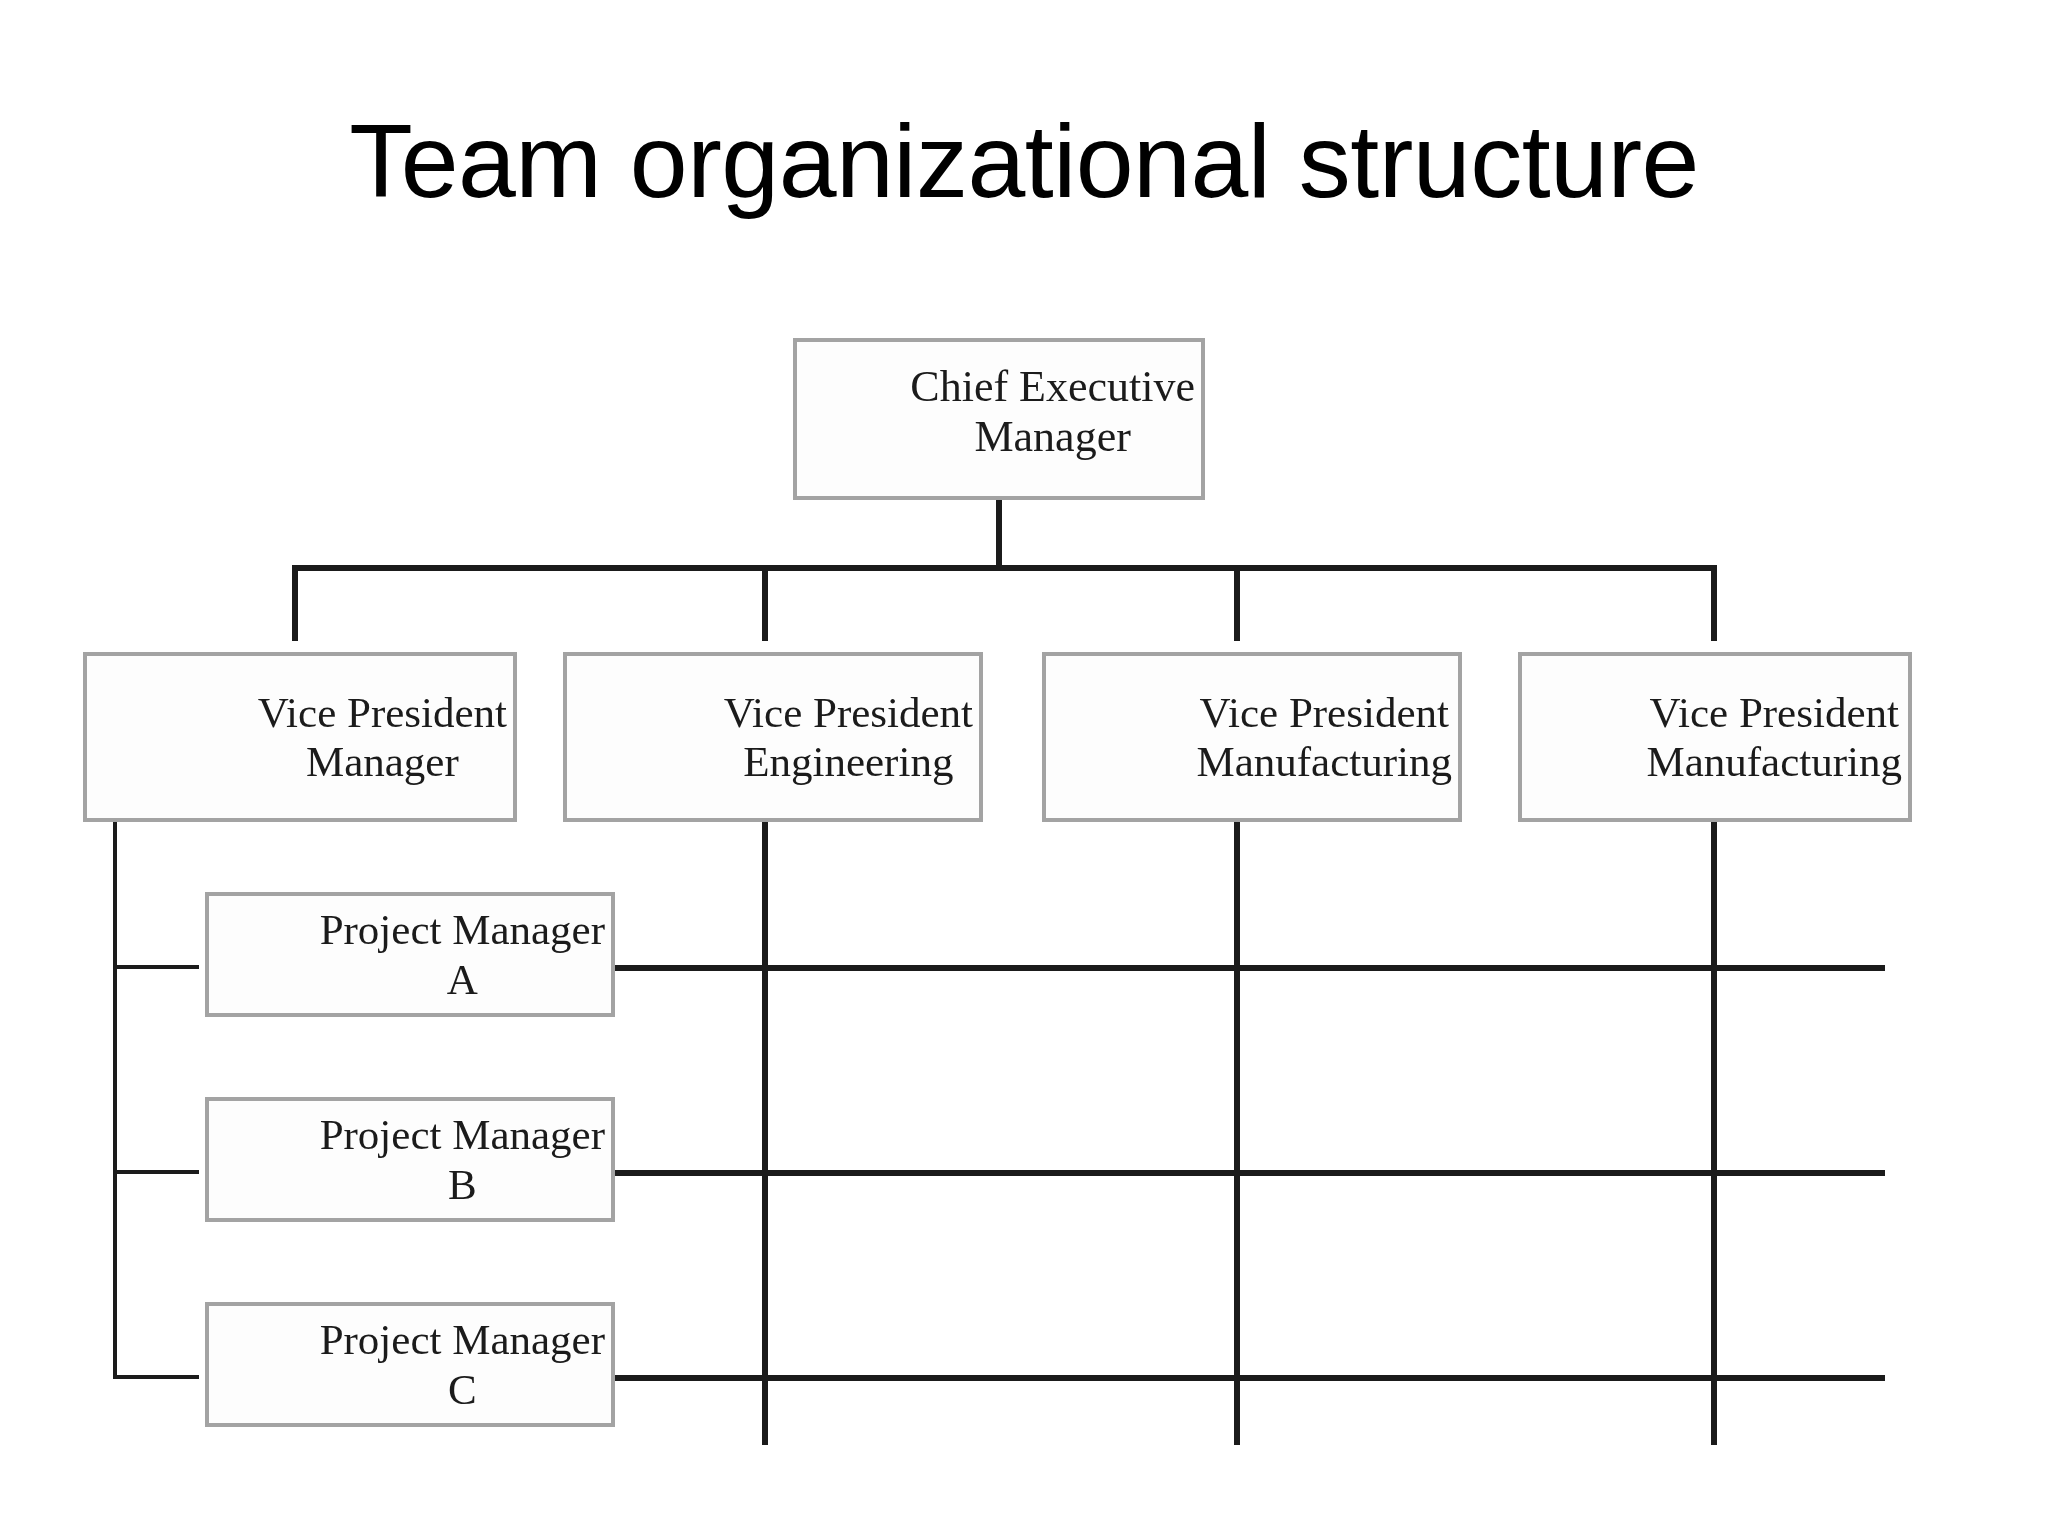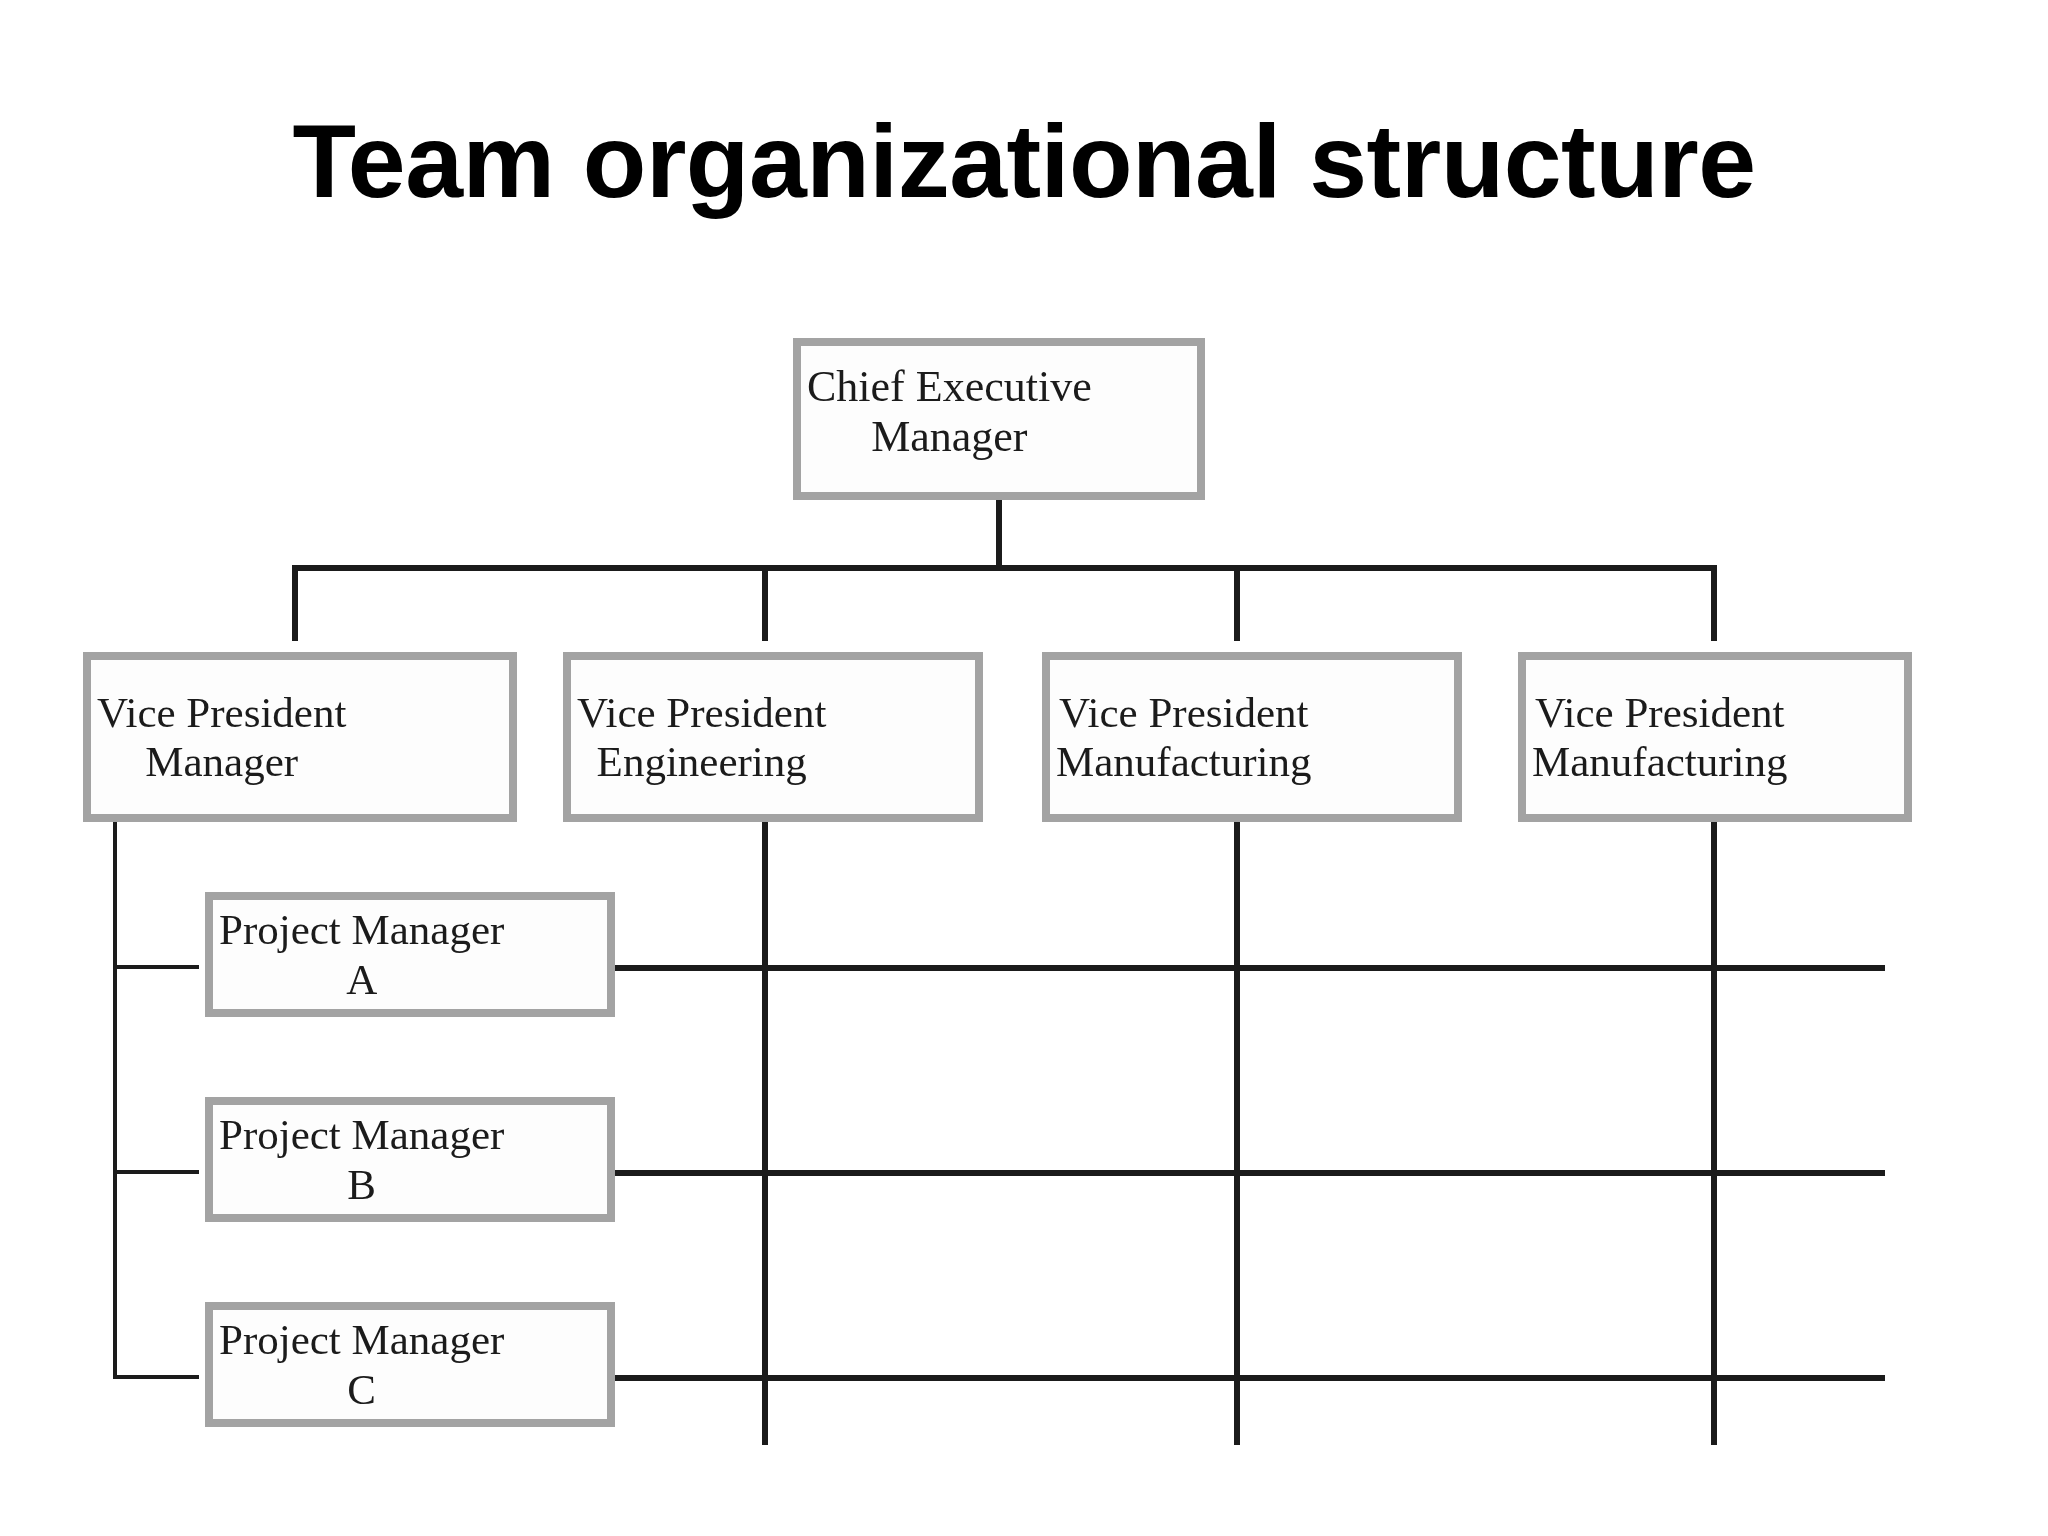--- a/index.html
+++ b/index.html
@@ -23,45 +23,45 @@
 
   
   .slide-title {
     position: absolute;
     left: 0;
     top: 104px;
     width: 2048px;
     text-align: center;
     font-family: "Liberation Sans", sans-serif;
     font-size: 104px;
-    font-weight: 700;
+    font-weight: 400;
     color: #000000;
     letter-spacing: -0.5px;
     line-height: 1.1;
     white-space: nowrap;
   }
 
   
   #orgchart {
     position: absolute;
     left: 0;
     top: 0;
     width: 2048px;
     height: 1536px;
   }
 
   
   .node {
     position: absolute;
     box-sizing: border-box;
-    border: 8px solid #a3a3a3;
+    border: 4px solid #a3a3a3;
     background: #fdfdfd;
     display: flex;
     align-items: center;
-    justify-content: flex-start;
+    justify-content: flex-end;
     text-align: center;
     font-family: "Liberation Serif", serif;
     color: #1b1b1b;
     z-index: 5;
   }
   .node .label {
     display: block;
     line-height: 1.14;
     padding: 0 6px;
   }

